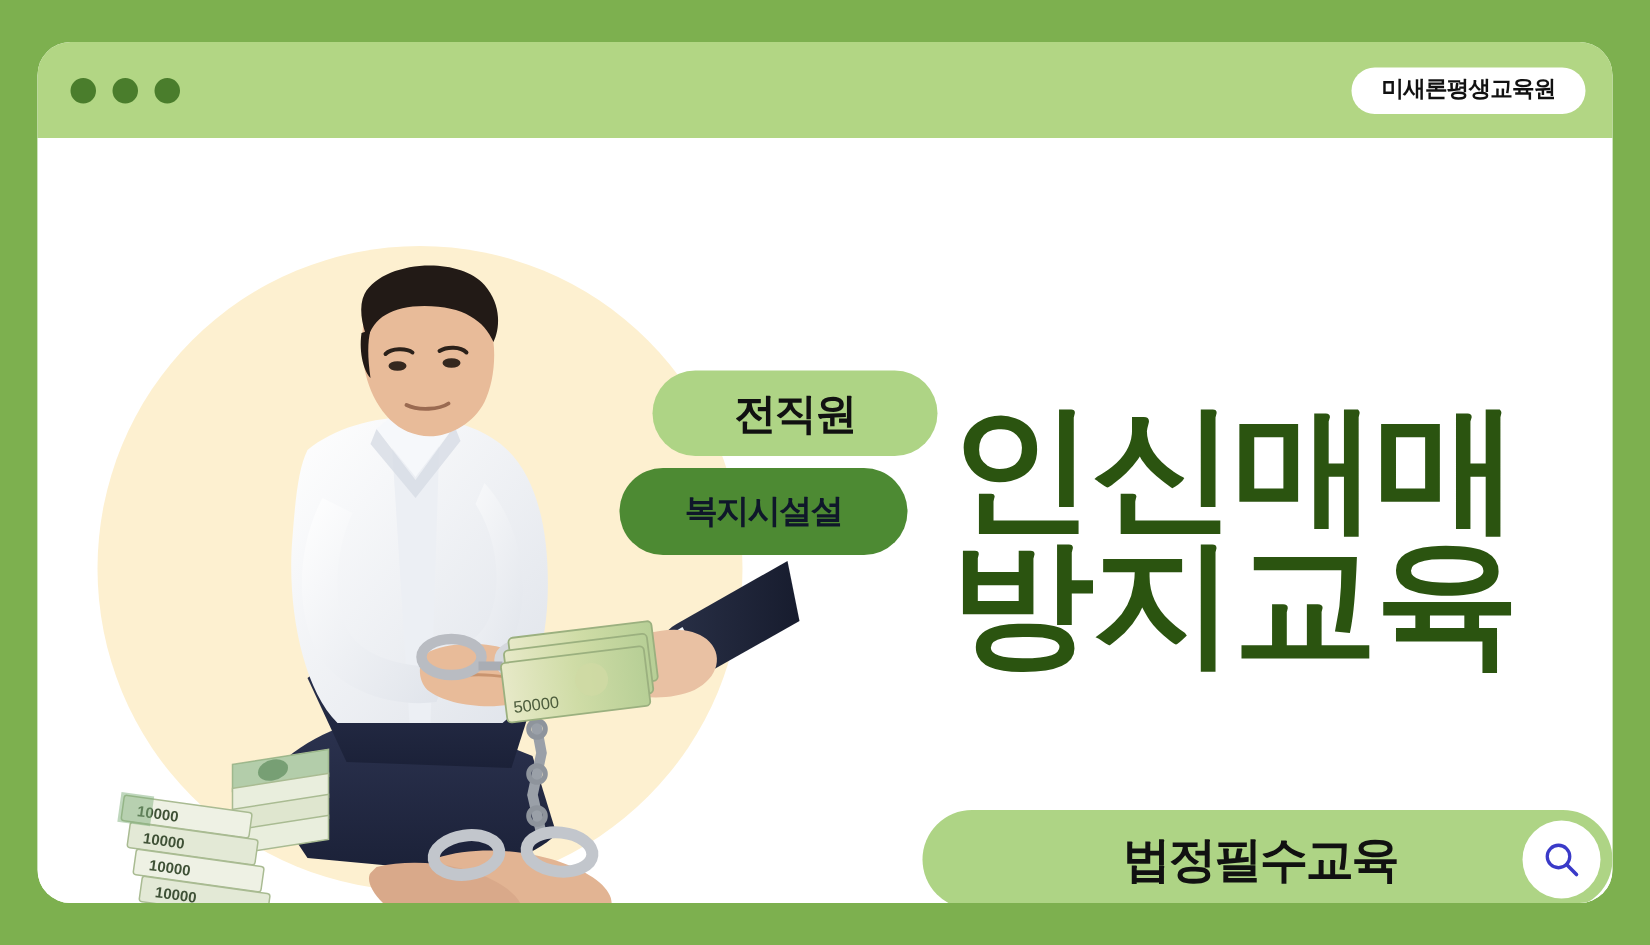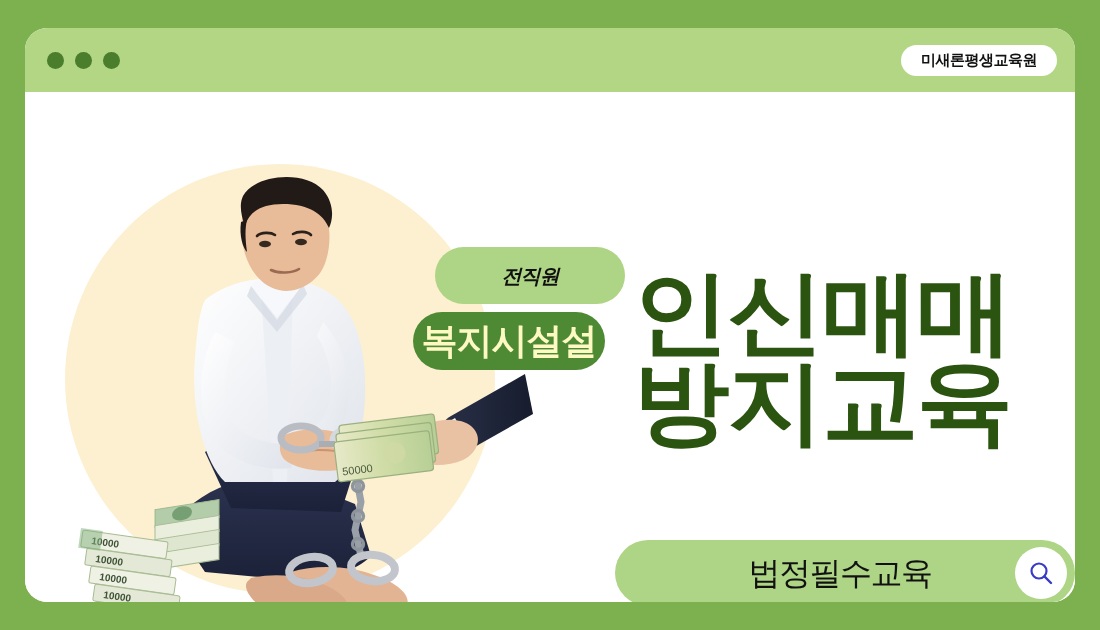--- a/index.html
+++ b/index.html
@@ -54,43 +54,43 @@
 
   
   .pill{
     position:absolute;border-radius:999px;
     display:flex;align-items:center;justify-content:center;
     font-weight:bold;letter-spacing:-1px;line-height:1;
     white-space:nowrap;
   }
   .pill-top{
     left:410px;top:155px;width:190px;height:57px;
-    background:#aed485;color:#111111;font-size:20px;font-style:italic;
+    background:#aed485;color:#111111;font-size:28px;
   }
   .pill-sub{
     left:388px;top:220px;width:192px;height:58px;
-    background:#4d8a33;color:#fef9c3;font-size:36px;
+    background:#4d8a33;color:#0f172a;font-size:22px;
   }
 
   .headline{
     position:absolute;left:608px;top:175px;width:440px;
     color:#2b5410;font-weight:bold;
     font-size:92px;line-height:0.98;
     letter-spacing:-2px;
     transform:scaleX(1.05);transform-origin:left top;
   }
   .headline .l2{display:block;}
 
   .ctabar{
     position:absolute;left:590px;top:448px;width:460px;height:66px;
     background:#aed485;border-radius:999px;
     display:flex;align-items:center;justify-content:center;
   }
   .cta-text{
-    font-size:32px;font-weight:normal;color:#111111;
+    font-size:32px;font-weight:bold;color:#111111;
     letter-spacing:-1.5px;line-height:1;
     margin-right:10px;
     text-align:center;
   }
   .search-circle{
     position:absolute;right:8px;top:7px;width:52px;height:52px;
     border-radius:50%;background:#ffffff;
     display:flex;align-items:center;justify-content:center;
   }
   .search-circle svg{display:block;}

